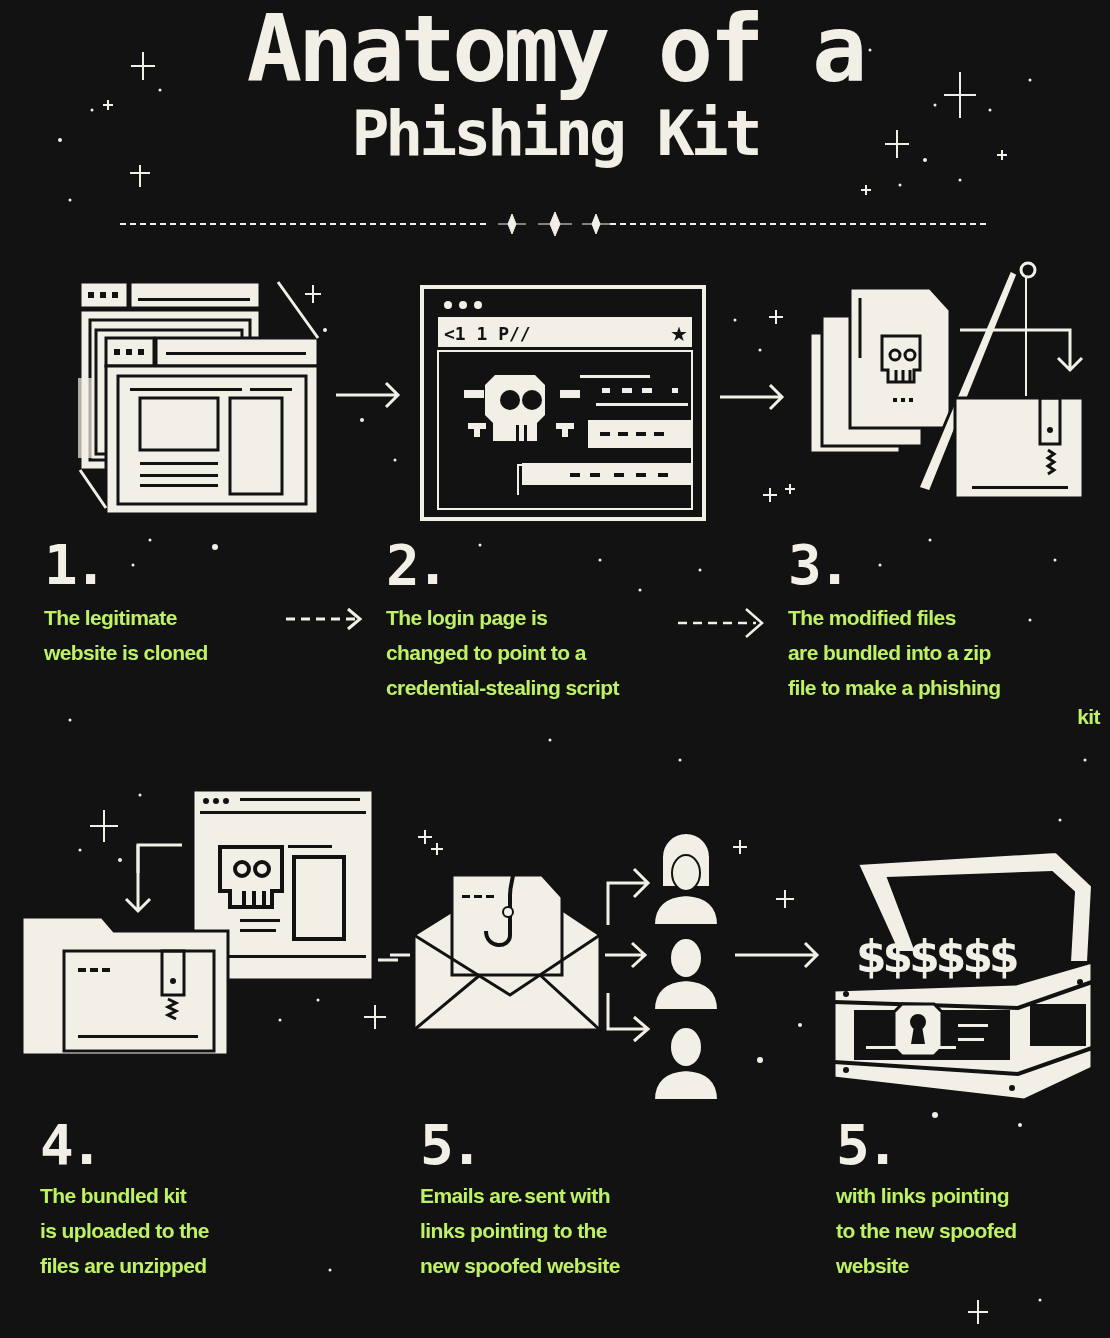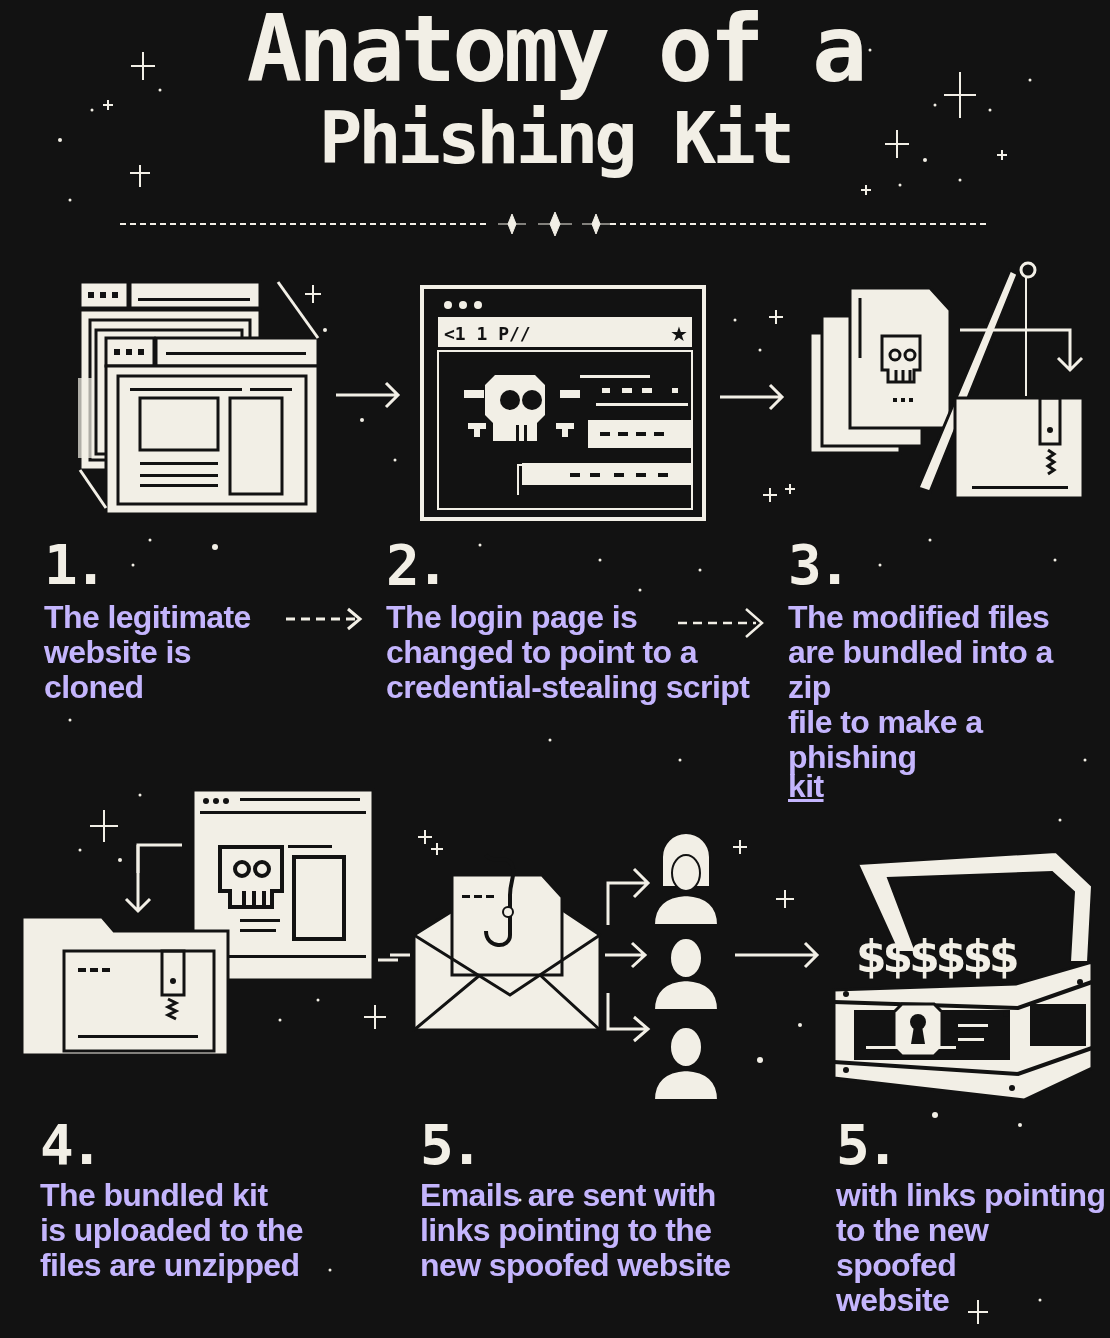--- a/index.html
+++ b/index.html
@@ -7,35 +7,35 @@
     body { position: relative; color: #f2efe6; font-family: "DejaVu Sans", sans-serif; }
 
     .stars { position: absolute; inset: 0; pointer-events: none; }
 
     .title {
       position: absolute; left: 0; width: 1110px; text-align: center;
       font-family: "DejaVu Sans Mono", monospace; font-weight: bold;
       color: #f2efe6; letter-spacing: -4px; line-height: 1;
     }
     .title.l1 { top: 4px; font-size: 92px; }
-    .title.l2 { top: 102px; font-size: 72px; }
+    .title.l2 { top: 102px; font-size: 63px; }
 
     .divider { position: absolute; left: 120px; top: 212px; width: 870px; height: 24px; }
 
     .illus { position: absolute; }
 
     .step-num {
       position: absolute; font-family: "DejaVu Sans Mono", monospace; font-weight: bold;
       font-size: 56px; line-height: 1; color: #f2efe6; letter-spacing: -4px;
     }
     .step-text {
       position: absolute; font-family: "Liberation Sans", sans-serif; font-weight: bold;
-      font-size: 32px; line-height: 35px; color: #c4b5fd; letter-spacing: -0.6px;
+      font-size: 21px; line-height: 35px; color: #bef264; letter-spacing: -0.6px;
     }
-    .step-text .kit { display: block; margin-top: -6px; text-decoration: underline; }
+    .step-text .kit { display: block; text-align: right; margin-top: -6px; }
 
     .flow-arrow { position: absolute; }
   </style>
 </head>
 <body>
 
 <svg class="stars" width="1110" height="1338" viewBox="0 0 1110 1338">
   <g fill="#f2efe6">
     <circle cx="60" cy="140" r="2"></circle>
       <circle cx="92" cy="110" r="1.5"></circle>

